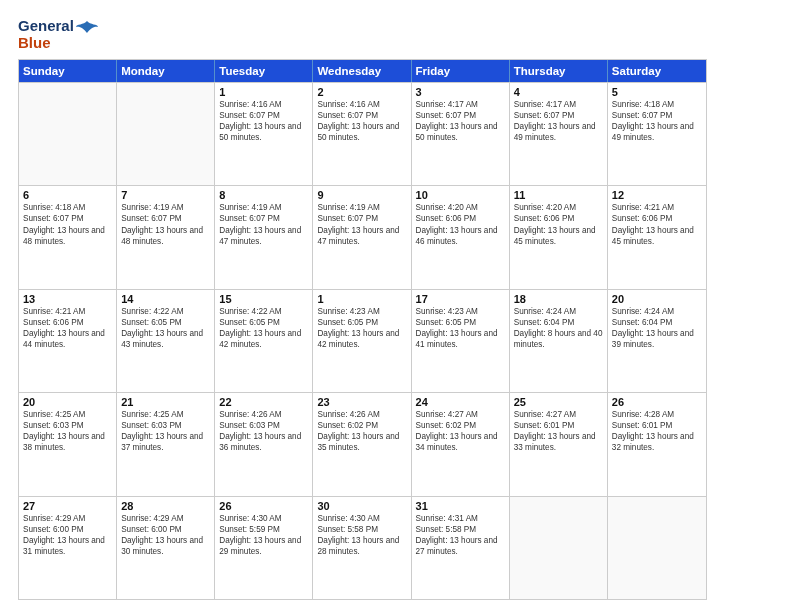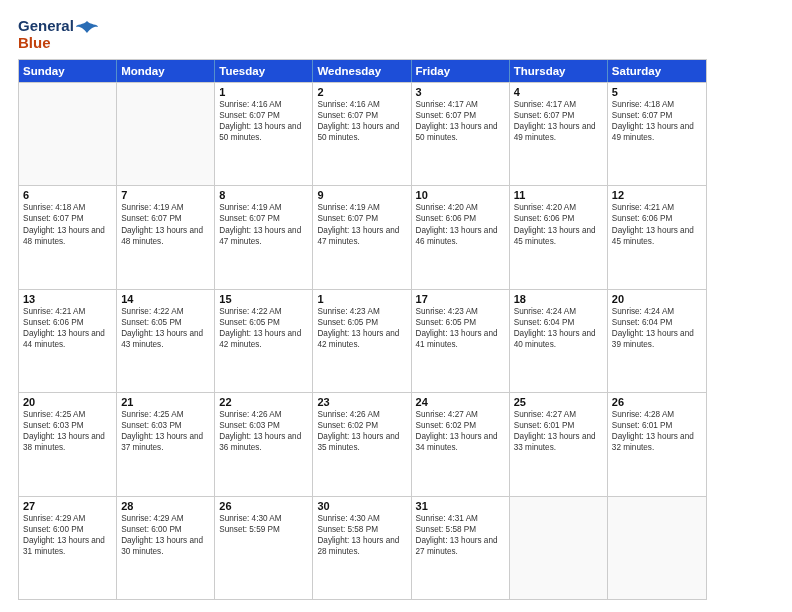--- a/index.html
+++ b/index.html
@@ -237,21 +237,21 @@
           <div class="cal-cell">
             <span class="day-num">17</span>
             <div class="cell-line">Sunrise: 4:23 AM</div>
             <div class="cell-line">Sunset: 6:05 PM</div>
             <div class="cell-line">Daylight: 13 hours and 41 minutes.</div>
           </div>
           <div class="cal-cell">
             <span class="day-num">18</span>
             <div class="cell-line">Sunrise: 4:24 AM</div>
             <div class="cell-line">Sunset: 6:04 PM</div>
-            <div class="cell-line">Daylight: 13 hours and 40 minutes.</div>
+            <div class="cell-line">Daylight: 8 hours and 40 minutes.</div>
           </div>
           <div class="cal-cell">
             <span class="day-num">20</span>
             <div class="cell-line">Sunrise: 4:24 AM</div>
             <div class="cell-line">Sunset: 6:04 PM</div>
             <div class="cell-line">Daylight: 13 hours and 39 minutes.</div>
           </div>
         </div>
         <div class="cal-row">
           <div class="cal-cell">
@@ -307,20 +307,21 @@
           <div class="cal-cell">
             <span class="day-num">28</span>
             <div class="cell-line">Sunrise: 4:29 AM</div>
             <div class="cell-line">Sunset: 6:00 PM</div>
             <div class="cell-line">Daylight: 13 hours and 30 minutes.</div>
           </div>
           <div class="cal-cell">
             <span class="day-num">26</span>
             <div class="cell-line">Sunrise: 4:30 AM</div>
             <div class="cell-line">Sunset: 5:59 PM</div>
+            <div class="cell-line">Daylight: 13 hours and 29 minutes.</div>
           </div>
           <div class="cal-cell">
             <span class="day-num">30</span>
             <div class="cell-line">Sunrise: 4:30 AM</div>
             <div class="cell-line">Sunset: 5:58 PM</div>
             <div class="cell-line">Daylight: 13 hours and 28 minutes.</div>
           </div>
           <div class="cal-cell">
             <span class="day-num">31</span>
             <div class="cell-line">Sunrise: 4:31 AM</div>

